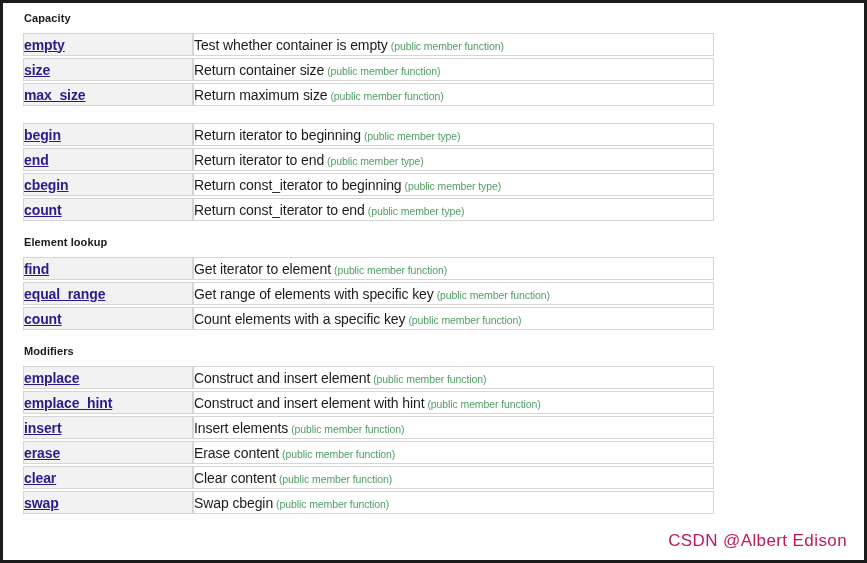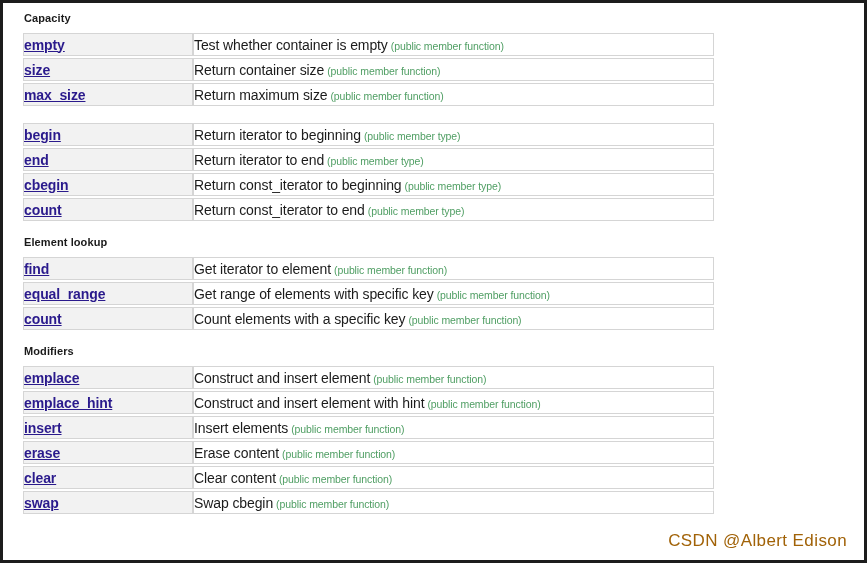--- a/index.html
+++ b/index.html
@@ -81,21 +81,21 @@
     color: #4f9e63;
     font-family: "Liberation Sans", sans-serif;
     margin-left: 3px;
     letter-spacing: -0.1px;
   }
   .watermark {
     position: absolute;
     right: 17px;
     bottom: 9px;
     font-size: 17px;
-    color: #a16207;
+    color: #be185d;
     font-family: "Liberation Sans", sans-serif;
     letter-spacing: 0.4px;
     white-space: nowrap;
     pointer-events: none;
   }
 </style>
 </head>
 <body>
 
 <div class="page">

